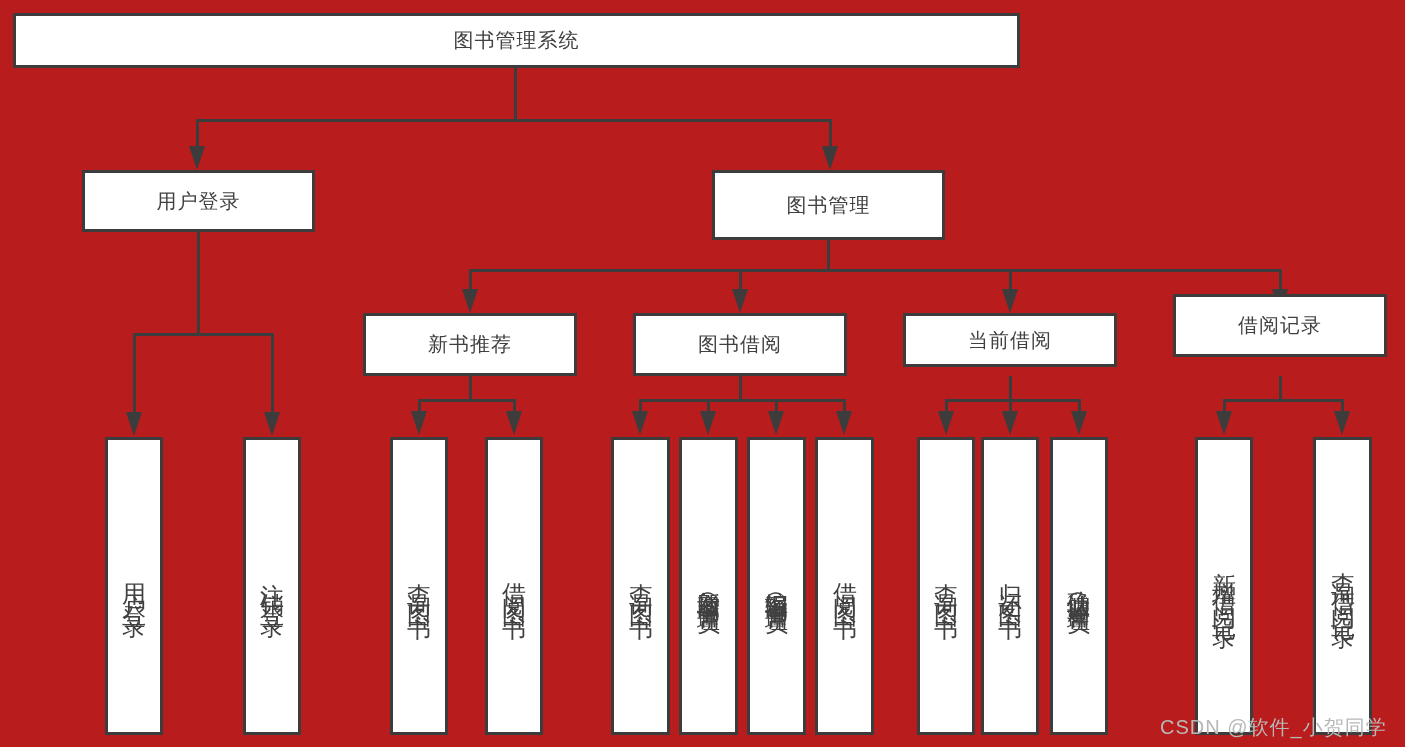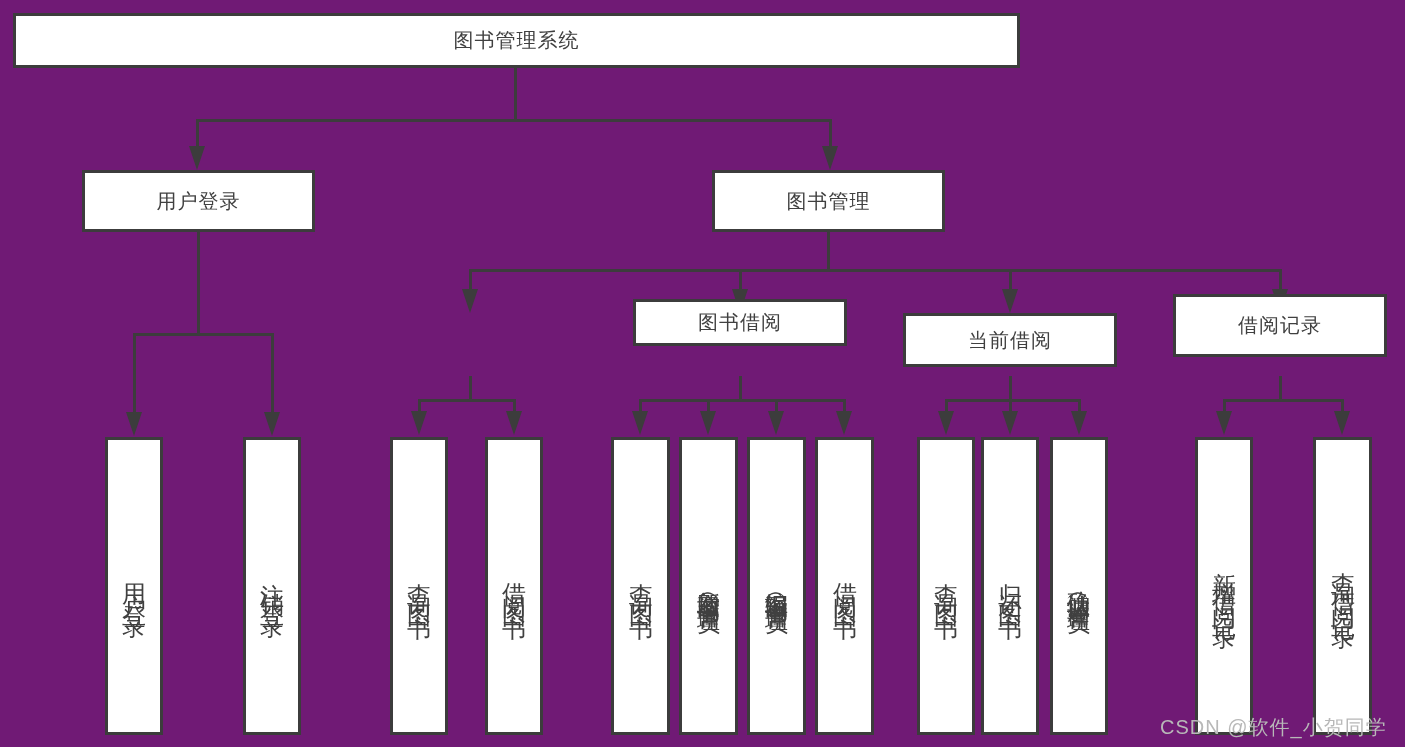--- a/index.html
+++ b/index.html
@@ -3,21 +3,21 @@
 <meta charset="utf-8">
 <style>
   :root{
     --line:#3c3c3c;
     --text:#404040;
   }
   html,body{margin:0;padding:0;background:#ffffff;}
   .canvas{
     position:relative;
     width:1405px;height:747px;
-    background:#701a75;
+    background:#b91c1c;
     font-family:"Liberation Sans","DejaVu Sans",sans-serif;
     color:var(--text);
     overflow:hidden;
   }
   .node{
     position:absolute;
     box-sizing:border-box;
     border:3px solid var(--line);
     background:#fff;
     display:flex;align-items:center;justify-content:center;
@@ -70,23 +70,24 @@
   }
 </style>
 </head>
 <body>
 
 <div class="canvas">
 
   <div class="node" style="left:13px;top:13px;width:1007px;height:55px">图书管理系统</div>
 
   <div class="node" style="left:82px;top:170px;width:233px;height:62px">用户登录</div>
-  <div class="node" style="left:712px;top:170px;width:233px;height:62px">图书管理</div>
+  <div class="node" style="left:712px;top:170px;width:233px;height:70px">图书管理</div>
 
-  <div class="node" style="left:633px;top:299px;width:214px;height:47px">图书借阅</div>
+  <div class="node" style="left:363px;top:313px;width:214px;height:63px">新书推荐</div>
+  <div class="node" style="left:633px;top:313px;width:214px;height:63px">图书借阅</div>
   <div class="node" style="left:903px;top:313px;width:214px;height:54px">当前借阅</div>
   <div class="node" style="left:1173px;top:294px;width:214px;height:63px">借阅记录</div>
 
   <div class="leaf" style="left:105px;width:58px">用户登录</div>
   <div class="leaf" style="left:243px;width:58px">注销登录</div>
 
   <div class="leaf" style="left:390px;width:58px">查询图书</div>
   <div class="leaf" style="left:485px;width:58px">借阅图书</div>
 
   <div class="leaf" style="left:611px;width:59px">查询图书</div>

